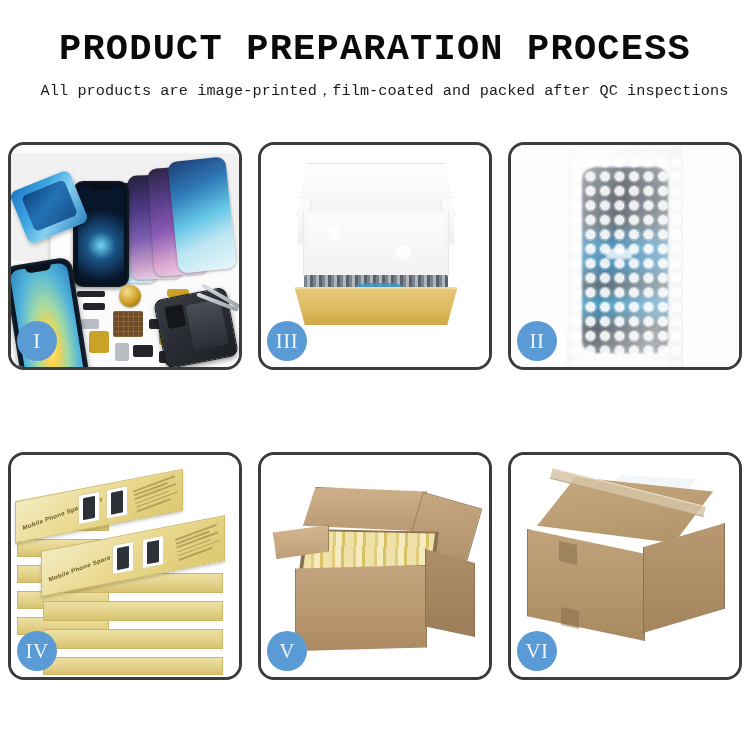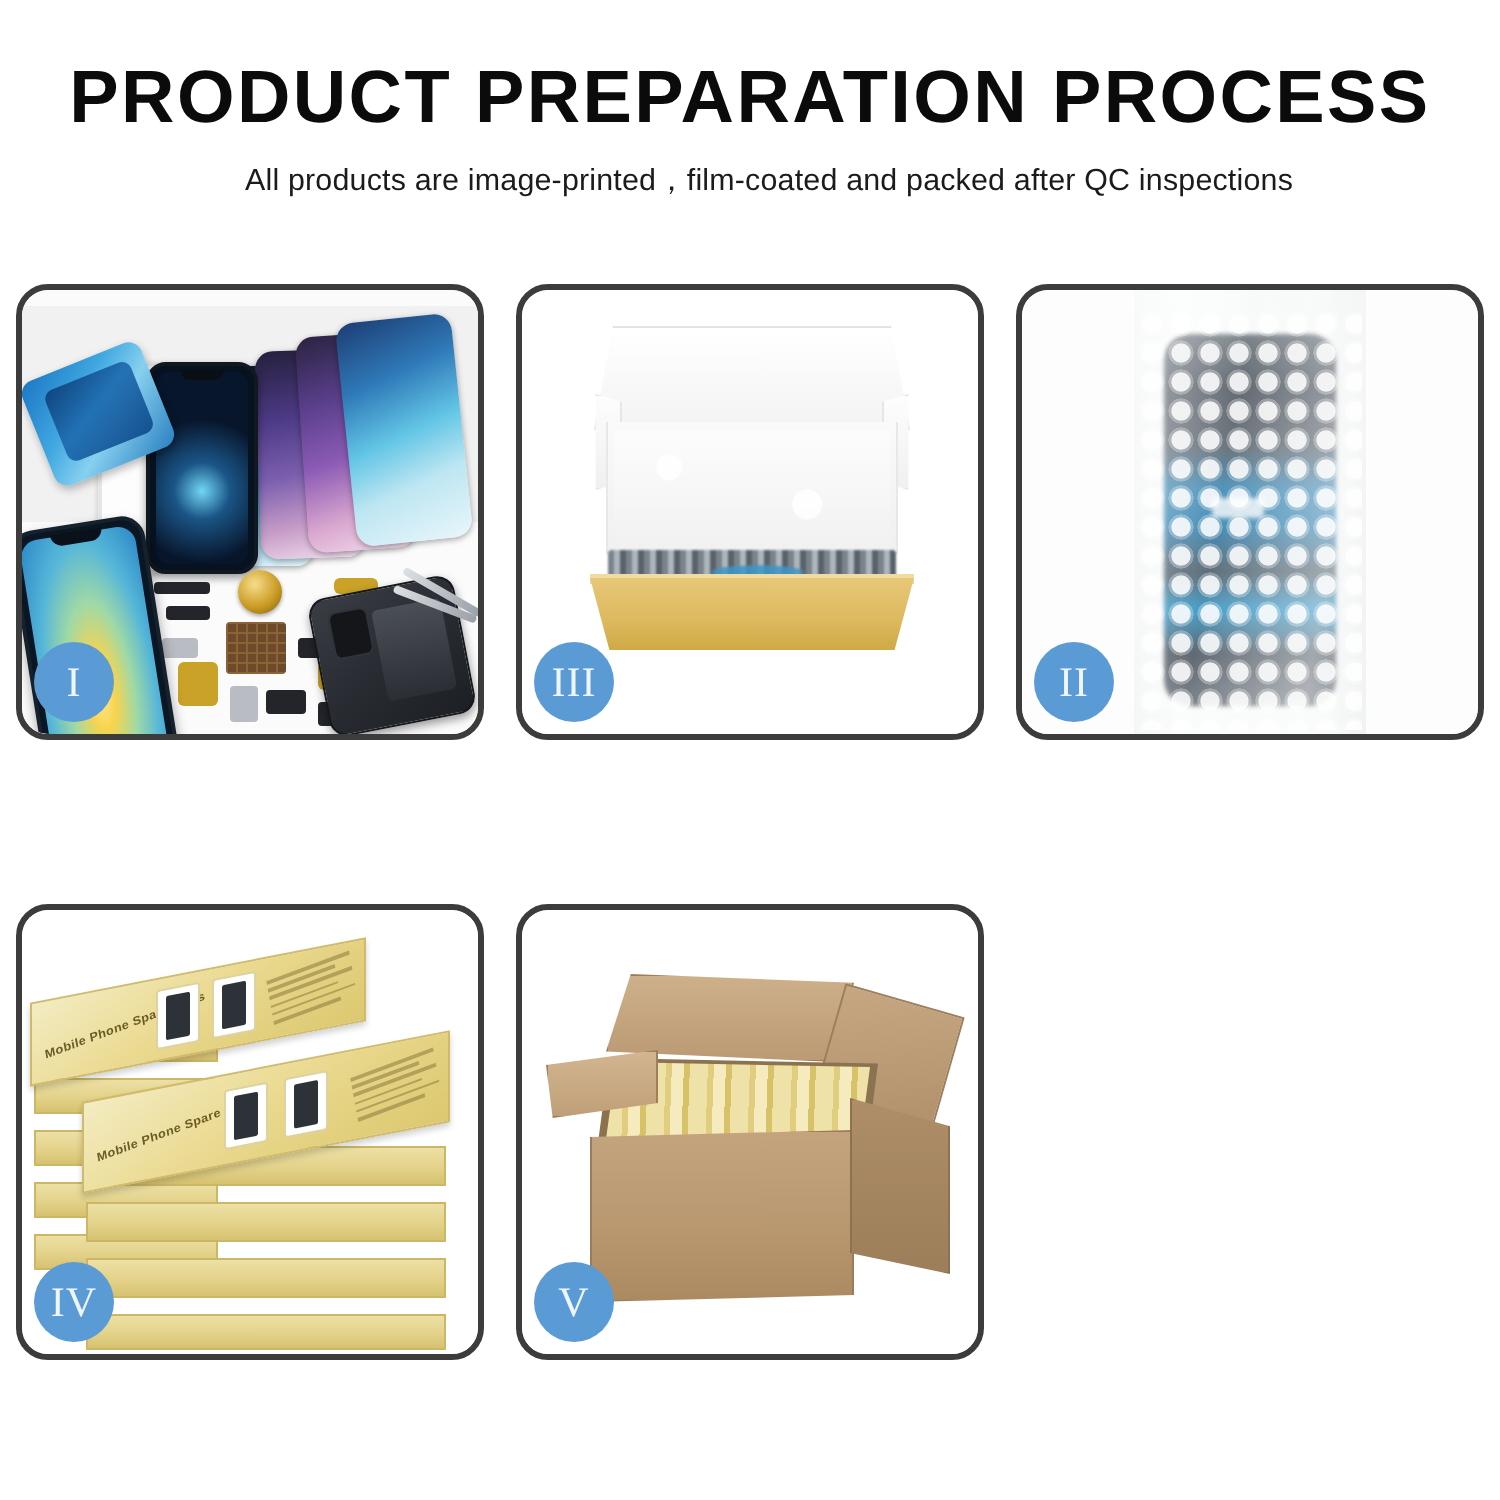--- a/index.html
+++ b/index.html
@@ -17,20 +17,21 @@
     width: 750px;
     height: 750px;
     background: #ffffff;
   }
 
   
   .header {
     width: 750px;
     padding-top: 30px;
     text-align: center;
+    font-family: Liberation Mono, monospace;
   }
   .title {
     font-size: 37px;
     font-weight: bold;
     letter-spacing: 1.2px;
     color: #0b0b0b;
     line-height: 1.05;
     white-space: nowrap;
   }
   .subtitle {
@@ -583,15 +584,30 @@
           <div class="opening"></div>
           <div class="fill"></div>
           <div class="flap-left"></div>
           <div class="front"></div>
           <div class="right"></div>
         </div>
       </div>
       <div class="badge">V</div>
     </div>
 
+    <div class="panel">
+      <div class="panel-stage">
+        <div class="p6-bg"></div>
+        <div class="sealed">
+          <div class="glow"></div>
+          <div class="top"></div>
+          <div class="tape-top"></div>
+          <div class="front"></div>
+          <div class="side"></div>
+          <div class="tab1"></div>
+          <div class="tab2"></div>
+        </div>
+      </div>
+      <div class="badge">VI</div>
+    </div>
 
   </div>
 </div>
 
 </body></html>

